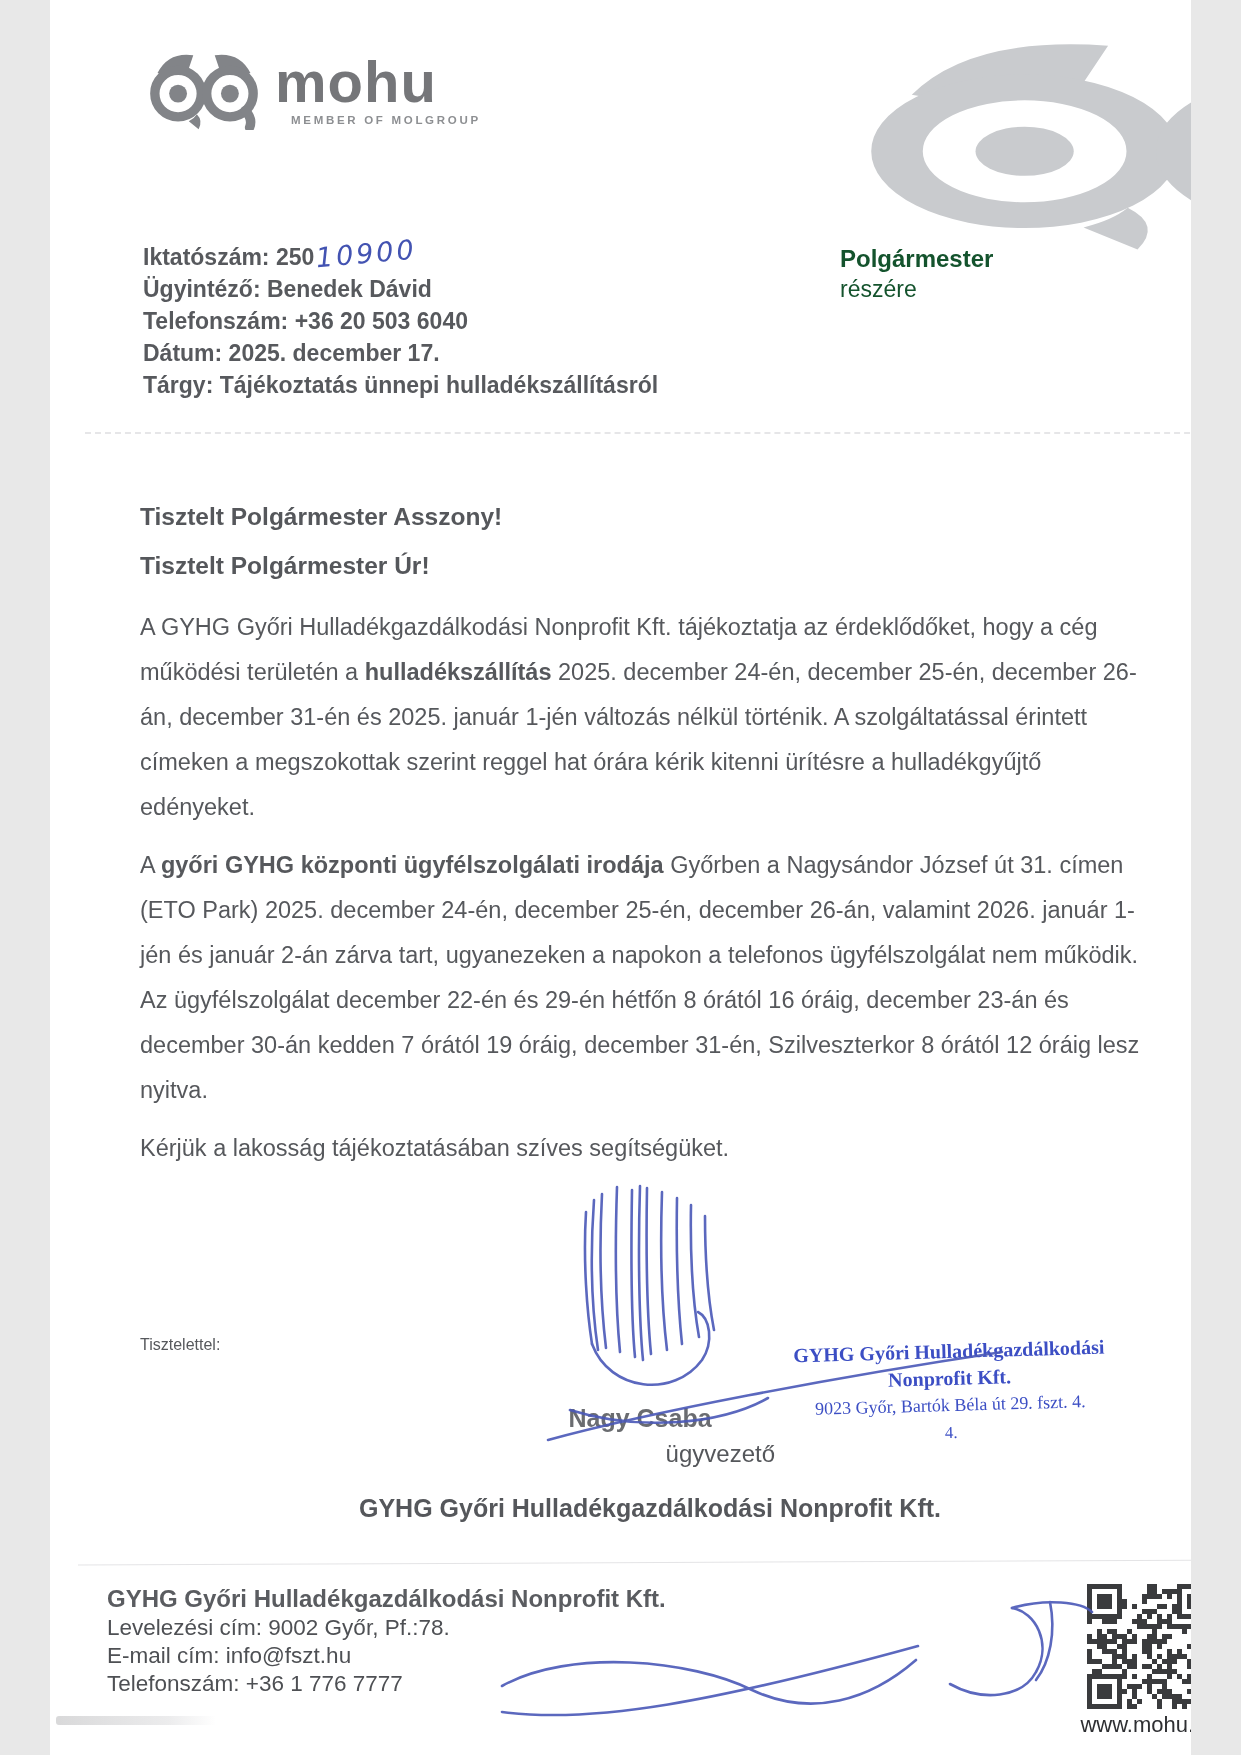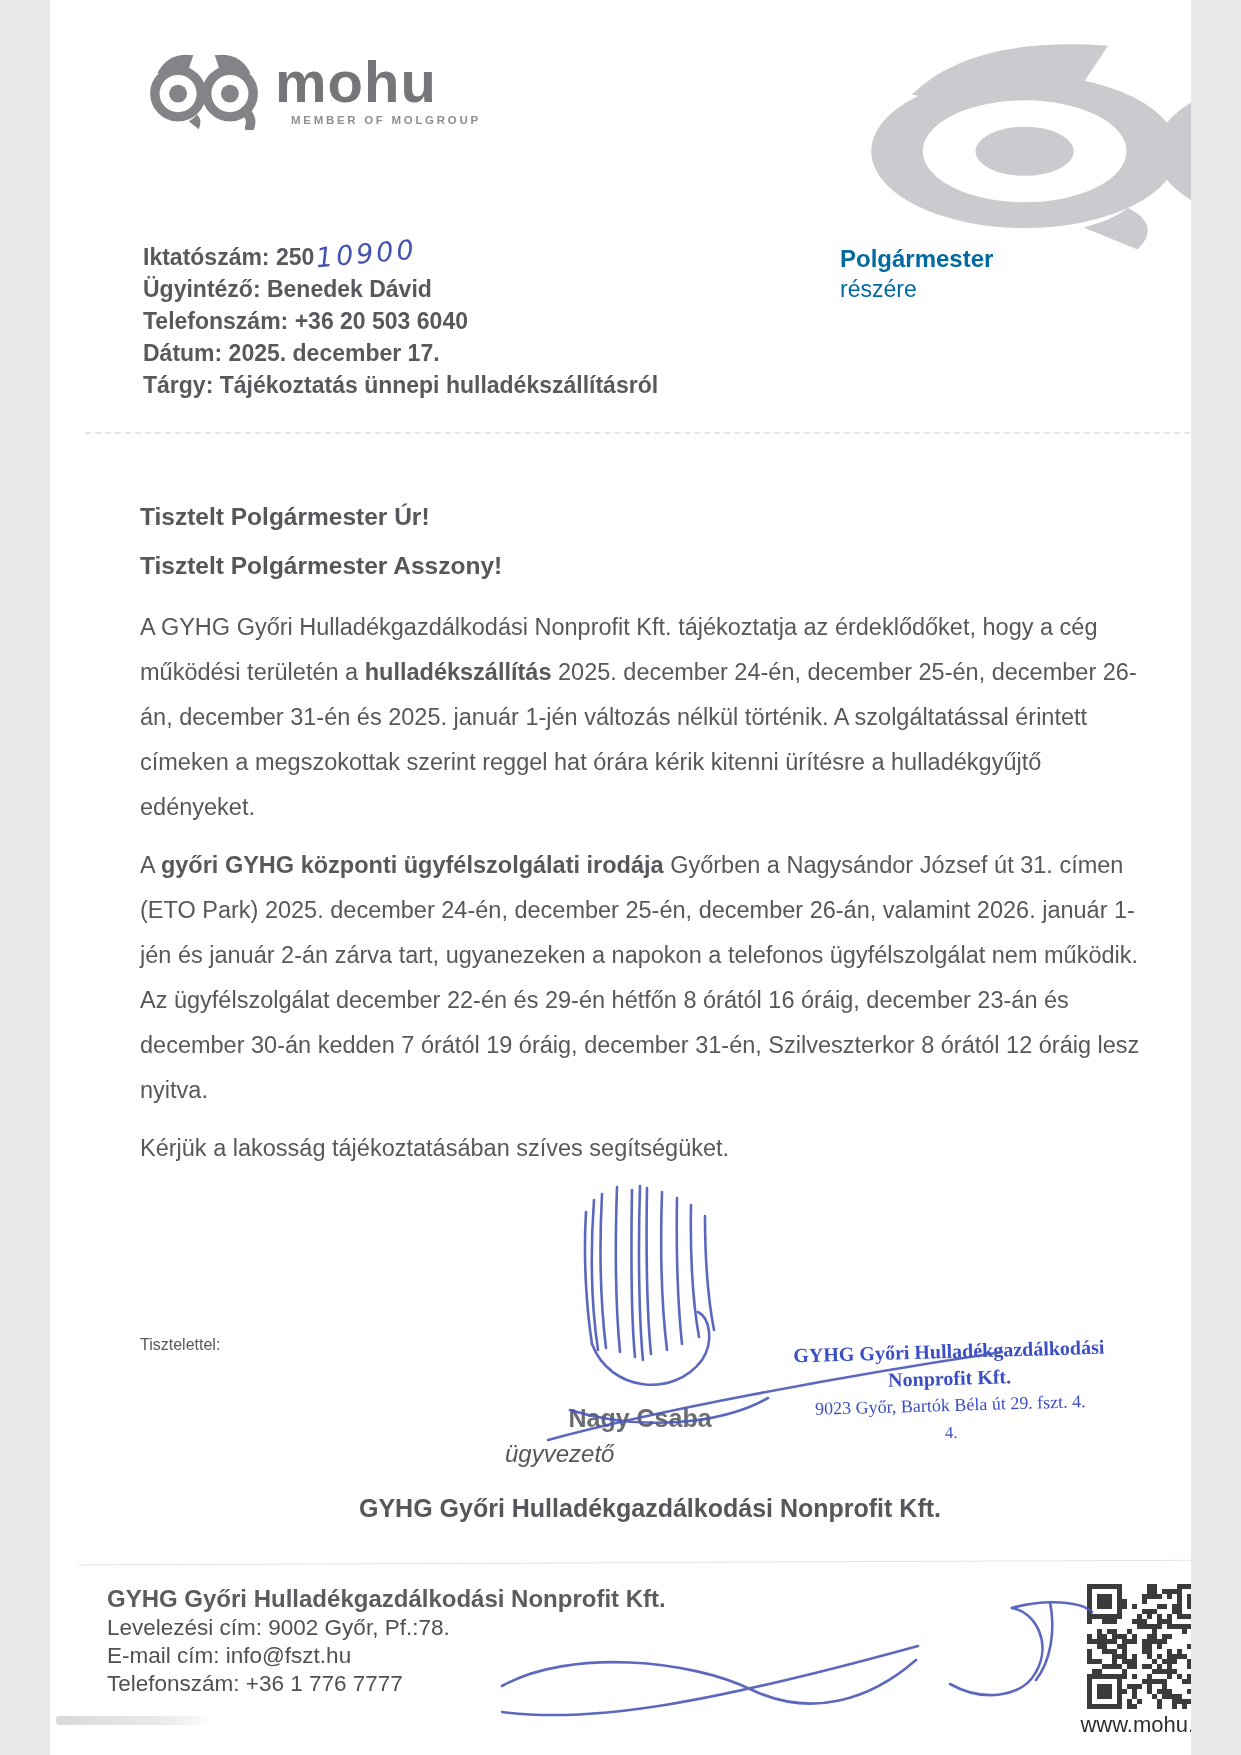--- a/index.html
+++ b/index.html
@@ -21,35 +21,35 @@
   .watermark{position:absolute;left:793px;top:26px;width:648px;height:226px;color:#c9cbce;}
   .watermark svg{width:100%;height:100%;}
 
   
   .meta{position:absolute;left:93px;top:240px;font-size:23px;font-weight:bold;line-height:32px;color:#57595d;}
   .handwritten{
     display:inline-block;font-family:"DejaVu Sans",sans-serif;font-style:italic;
     color:#4353b2;font-size:27px;letter-spacing:3px;font-weight:normal;
     transform:rotate(-5deg) translateY(-2px);margin-left:2px;
   }
-  .recipient{position:absolute;left:790px;top:243px;font-size:24px;line-height:31px;color:#0369a1;}
+  .recipient{position:absolute;left:790px;top:243px;font-size:24px;line-height:31px;color:#14532d;}
   .recipient .r1{font-weight:bold;}
   .recipient .r2{font-weight:normal;font-size:23px;}
 
   .rule-dashed{position:absolute;left:35px;top:432px;width:1175px;border-top:2px dashed #e1e1e3;opacity:.8;}
 
   .salutation{position:absolute;left:90px;top:492px;font-size:24.5px;font-weight:bold;color:#55575b;line-height:49px;}
 
   .body-copy{position:absolute;left:90px;top:605px;width:1020px;font-size:23.5px;line-height:45px;color:#56585c;}
   .body-copy p{margin:0 0 13px 0;}
   .closing{position:absolute;left:90px;top:1336px;font-size:16px;color:#56585c;}
 
   
   .sig-name{position:absolute;left:455px;top:1404px;width:270px;text-align:center;font-size:25px;font-weight:bold;color:#6a6c70;}
-  .sig-title{position:absolute;left:455px;top:1440px;width:270px;text-align:left;font-size:24px;color:#55575b;font-style:italic;}
+  .sig-title{position:absolute;left:455px;top:1440px;width:270px;text-align:right;font-size:24px;color:#55575b;}
   .stamp{
     position:absolute;left:735px;top:1338px;width:330px;text-align:center;
     font-family:"Liberation Serif","DejaVu Serif",serif;font-weight:bold;color:#2c40bf;
     transform:rotate(-1.6deg);line-height:27px;opacity:.92;
   }
   .stamp .s1{font-size:20px;}
   .stamp .s2{font-size:20px;}
   .stamp .s3{font-size:18px;font-weight:normal;}
   .stamp .s4{font-size:17px;font-weight:normal;}
 
@@ -123,22 +123,22 @@
   </div>
 
   <div class="recipient">
     <div class="r1">Polgármester</div>
     <div class="r2">részére</div>
   </div>
 
   <div class="rule-dashed"></div>
 
   <div class="salutation">
+    <div>Tisztelt Polgármester Asszony!</div>
     <div>Tisztelt Polgármester Úr!</div>
-    <div>Tisztelt Polgármester Asszony!</div>
   </div>
 
   <div class="body-copy">
     <p><span>A GYHG Győri Hulladékgazdálkodási Nonprofit Kft. tájékoztatja az érdeklődőket, hogy a cég működési területén a </span><span class="b">hulladékszállítás</span><span> 2025. december 24-én, december 25-én, december 26-án, december 31-én és 2025. január 1-jén változás nélkül történik. A szolgáltatással érintett címeken a megszokottak szerint reggel hat órára kérik kitenni ürítésre a hulladékgyűjtő edényeket.</span></p>
     <p><span>A </span><span class="b">győri GYHG központi ügyfélszolgálati irodája</span><span> Győrben a Nagysándor József út 31. címen (ETO Park) 2025. december 24-én, december 25-én, december 26-án, valamint 2026. január 1-jén és január 2-án zárva tart, ugyanezeken a napokon a telefonos ügyfélszolgálat nem működik. Az ügyfélszolgálat december 22-én és 29-én hétfőn 8 órától 16 óráig, december 23-án és december 30-án kedden 7 órától 19 óráig, december 31-én, Szilveszterkor 8 órától 12 óráig lesz nyitva.</span></p>
     <p><span>Kérjük a lakosság tájékoztatásában szíves segítségüket.</span></p>
   </div>
 
   <div class="closing">Tisztelettel:</div>
 

